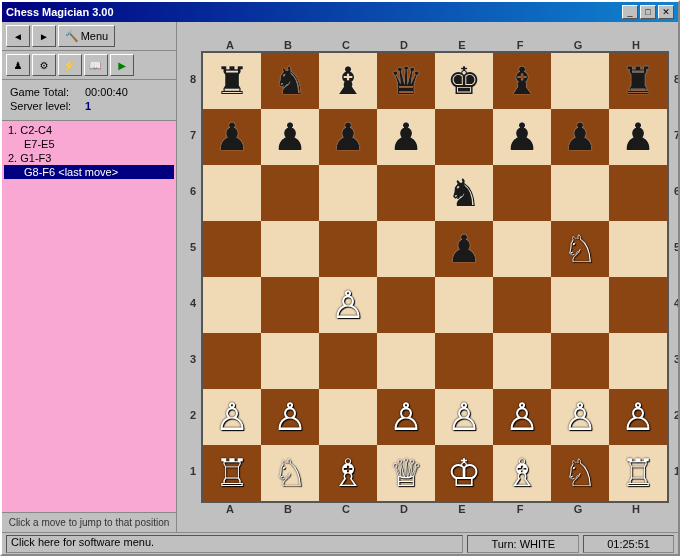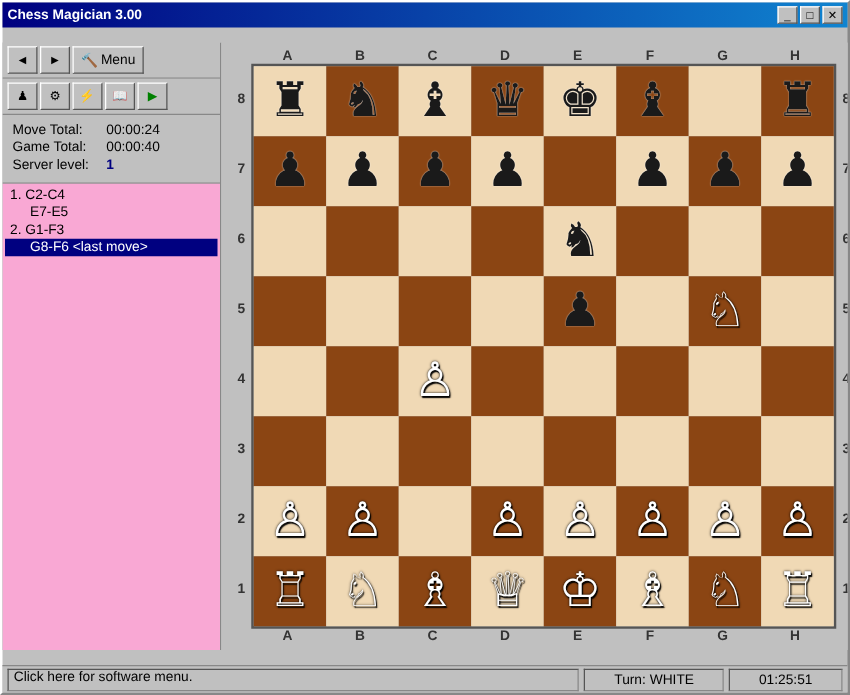--- a/index.html
+++ b/index.html
@@ -14,21 +14,20 @@
 
     
     .window {
       width: 680px;
       height: 556px;
       border: 2px solid #888;
       border-top: 2px solid #fff;
       border-left: 2px solid #fff;
       display: flex;
       flex-direction: column;
-      gap: 12px;
     }
 
     .title-bar {
       background: linear-gradient(to right, #000080, #1084d0);
       color: white;
       height: 20px;
       display: flex;
       align-items: center;
       justify-content: space-between;
       padding: 0 4px;
@@ -339,40 +338,39 @@
         <div class="tool-btn">
           <span>📖</span>
         </div>
         <div class="tool-btn">
           <span style="color:green;">▶</span>
         </div>
       </div>
 
       <div class="info-panel">
         <div class="info-row">
-          <span class="info-label">Move Total:</span>
-          <span class="info-value">00:00:24</span>
-        </div>
-        <div class="info-row">
           <span class="info-label">Game Total:</span>
           <span class="info-value">00:00:40</span>
         </div>
         <div class="info-row">
           <span class="info-label">Server level:</span>
           <span class="info-value bold">1</span>
         </div>
       </div>
 
       <div class="move-list">
         <div class="move-item">1. C2-C4</div>
         <div class="move-sub selected">E7-E5</div>
         <div class="move-item">2. G1-F3</div>
         <div class="move-sub highlighted">G8-F6 &lt;last move&gt;</div>
       </div>
 
+      <div class="left-bottom">
+        <span>Click a move to jump to that position</span>
+      </div>
     </div>
 
     <div class="board-area">
       <div class="board-container">
 
         <div class="file-labels">
           <div class="file-label">A</div>
           <div class="file-label">B</div>
           <div class="file-label">C</div>
           <div class="file-label">D</div>

